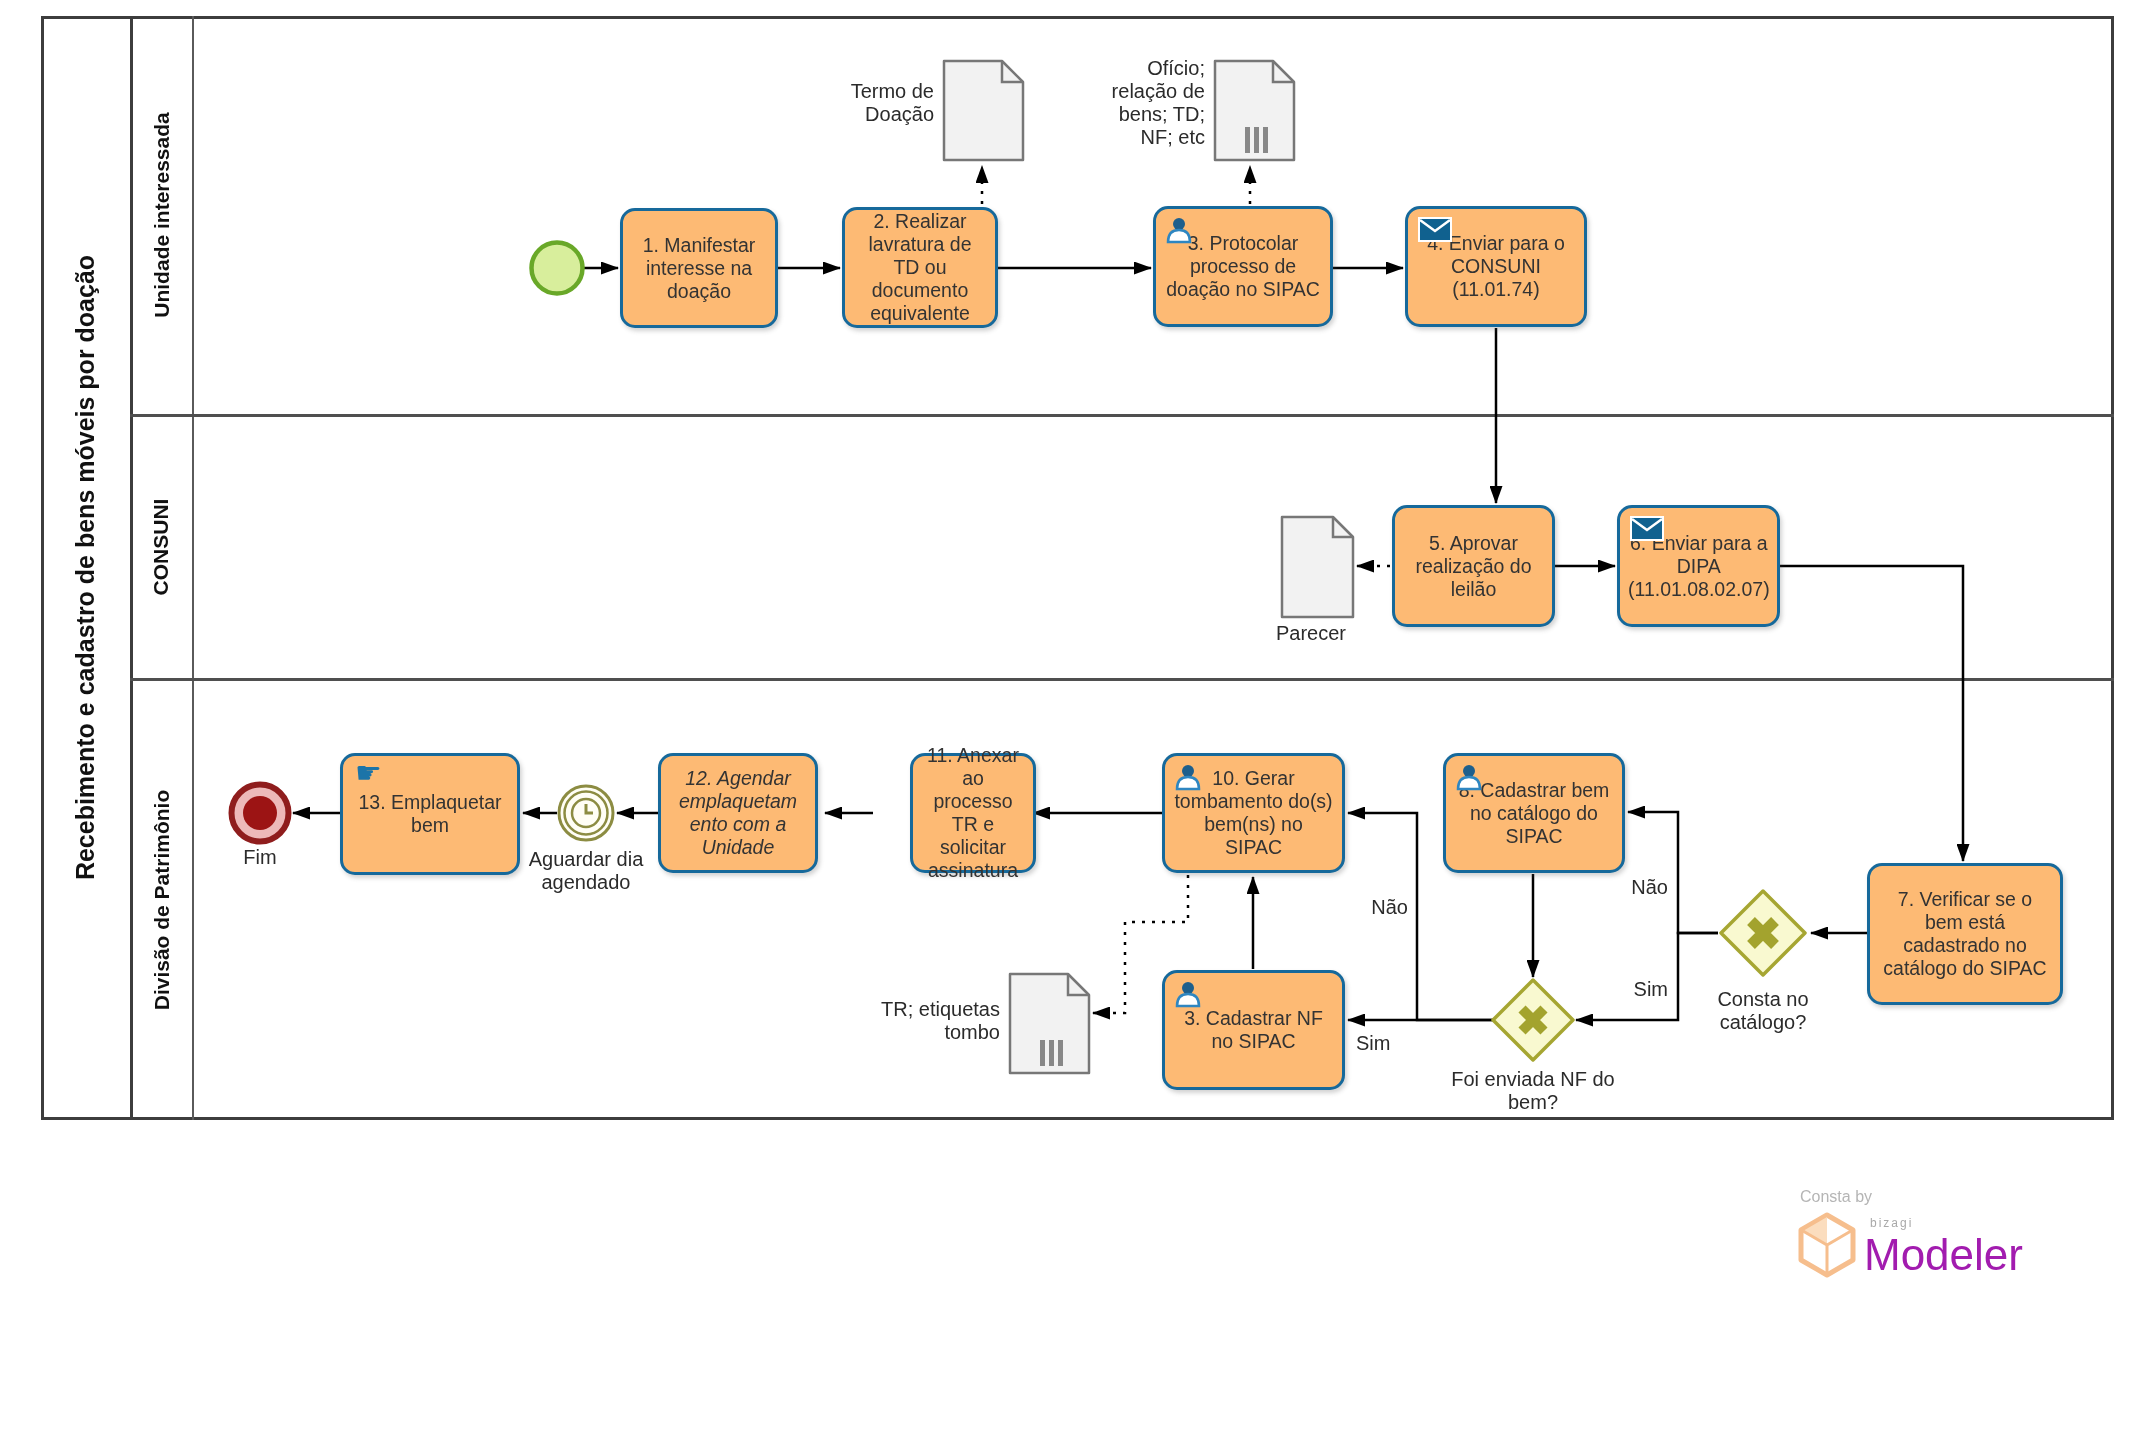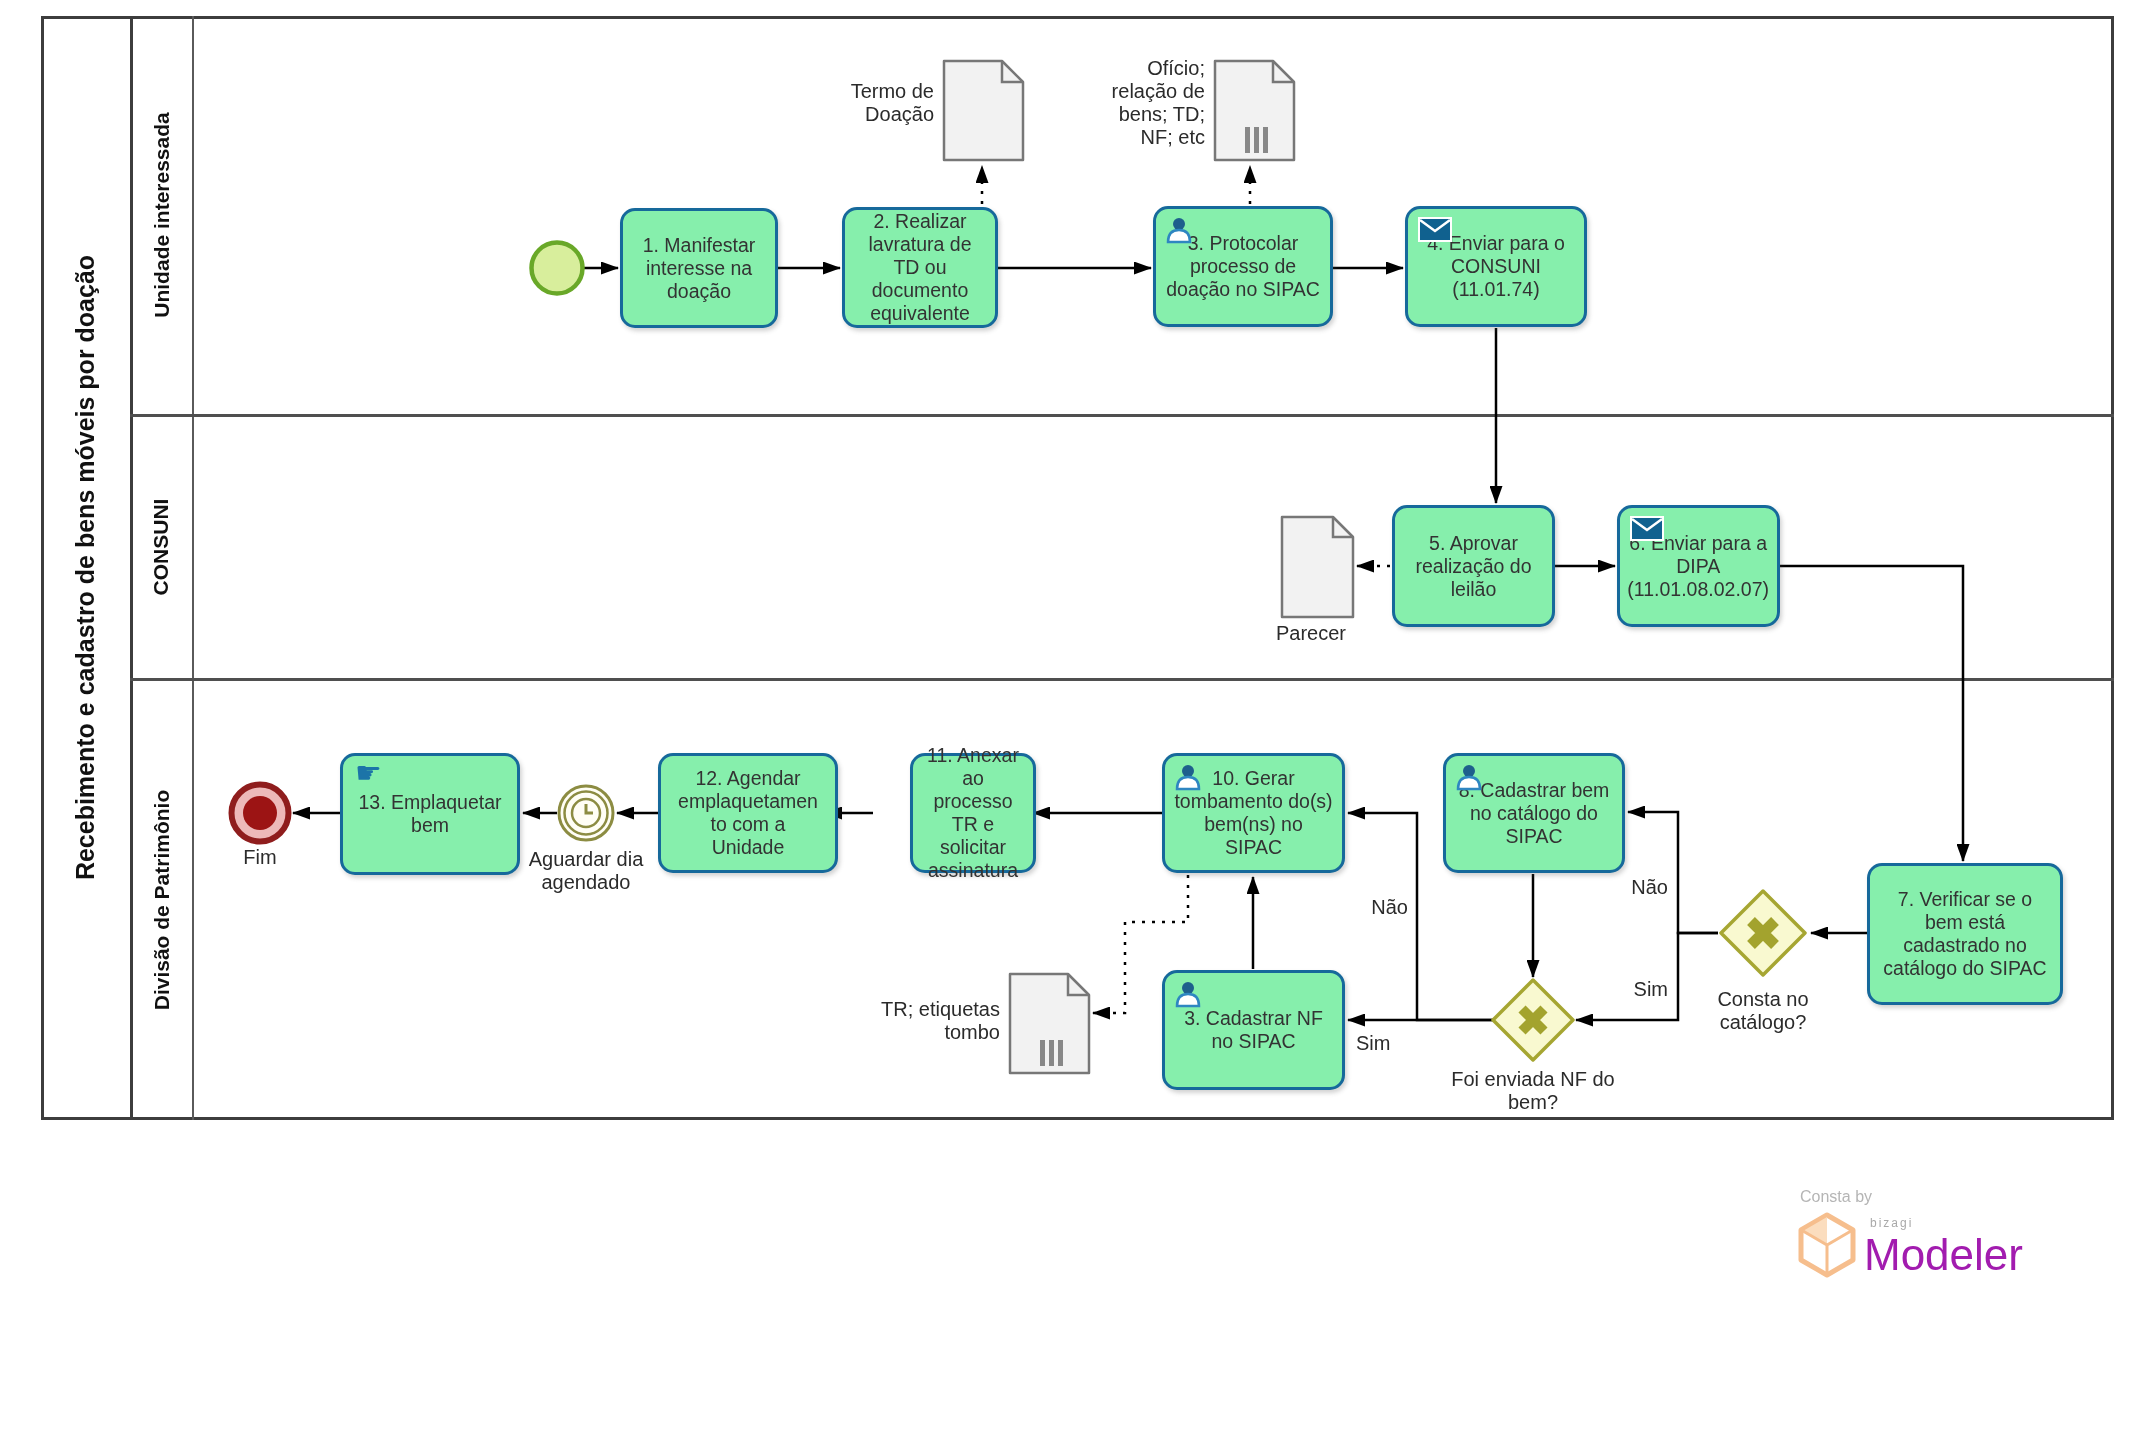--- a/index.html
+++ b/index.html
@@ -10,22 +10,22 @@
                border:3px solid #3d3d3d;box-sizing:border-box;}
   .vline{position:absolute;top:16px;height:1104px;width:3px;background:#3d3d3d;}
   .lane-sep{position:absolute;left:130px;width:1984px;height:3px;background:#4f4f4f;}
   .vlabel{position:absolute;display:flex;align-items:center;justify-content:center;
           transform:rotate(-90deg);font-weight:bold;color:#111;}
   .pool-title{font-size:25px;}
   .lane-label{font-size:21px;}
   
   svg.edges{position:absolute;left:0;top:0;}
   
-  .task{position:absolute;background:#86efac;border:3.5px solid #16699B;border-radius:15px;
-        display:flex;align-items:center;justify-content:flex-end;text-align:center;
+  .task{position:absolute;background:#fdba74;border:3.5px solid #16699B;border-radius:15px;
+        display:flex;align-items:center;justify-content:flex-start;text-align:center;
         font-size:19.5px;line-height:1.18;color:#333;padding:4px 8px;box-sizing:border-box;
         box-shadow:2px 3px 4px rgba(80,80,80,.25);}
   .task.break{padding:4px 15px;}
   .task.break span{overflow-wrap:break-word;word-break:break-word;min-width:0;max-width:100%;}
   .task-icon{position:absolute;left:8px;top:6px;}
   .hand-glyph{position:absolute;left:12px;top:2px;font-family:"DejaVu Sans",sans-serif;
               font-size:30px;color:#1C74A8;line-height:1;}
   
   .node{position:absolute;}
   .flow-label,.node-label{position:absolute;font-size:20px;color:#2b2b2b;line-height:1.15;}
@@ -201,21 +201,21 @@
       <path d="M4,27 C4,18 9,15 15,15 C21,15 26,18 26,27 Z" fill="#fff" stroke="#2E86C1" stroke-width="2.5"></path>
         </svg>
     </span>
     <span>10. Gerar tombamento do(s) bem(ns) no SIPAC</span>
   </div>
 
   <div class="task" style="left:910px;top:753px;width:126px;height:120px;">
     <span>11. Anexar ao processo TR e solicitar assinatura</span>
   </div>
 
-  <div class="task break" style="left:658px;top:753px;width:180px;height:120px;">
+  <div class="task break" style="left:658px;top:753px;width:160px;height:120px;font-style:italic;">
     <span>12. Agendar emplaquetamento com a Unidade</span>
   </div>
 
   <svg class="node" style="left:556px;top:783px;" width="60" height="60">
     <circle cx="30" cy="30" r="27" fill="#FFFEF5" stroke="#8C8C42" stroke-width="3"></circle>
     <circle cx="30" cy="30" r="21.5" fill="none" stroke="#8C8C42" stroke-width="2.5"></circle>
     <circle cx="30" cy="30" r="14" fill="none" stroke="#8C8C42" stroke-width="2.5"></circle>
     <path d="M30,21 V30 H37" stroke="#8C8C42" stroke-width="3" fill="none"></path>
   </svg>
   <div class="flow-label center" style="left:521px;top:848px;width:130px;">Aguardar dia agendado</div>

